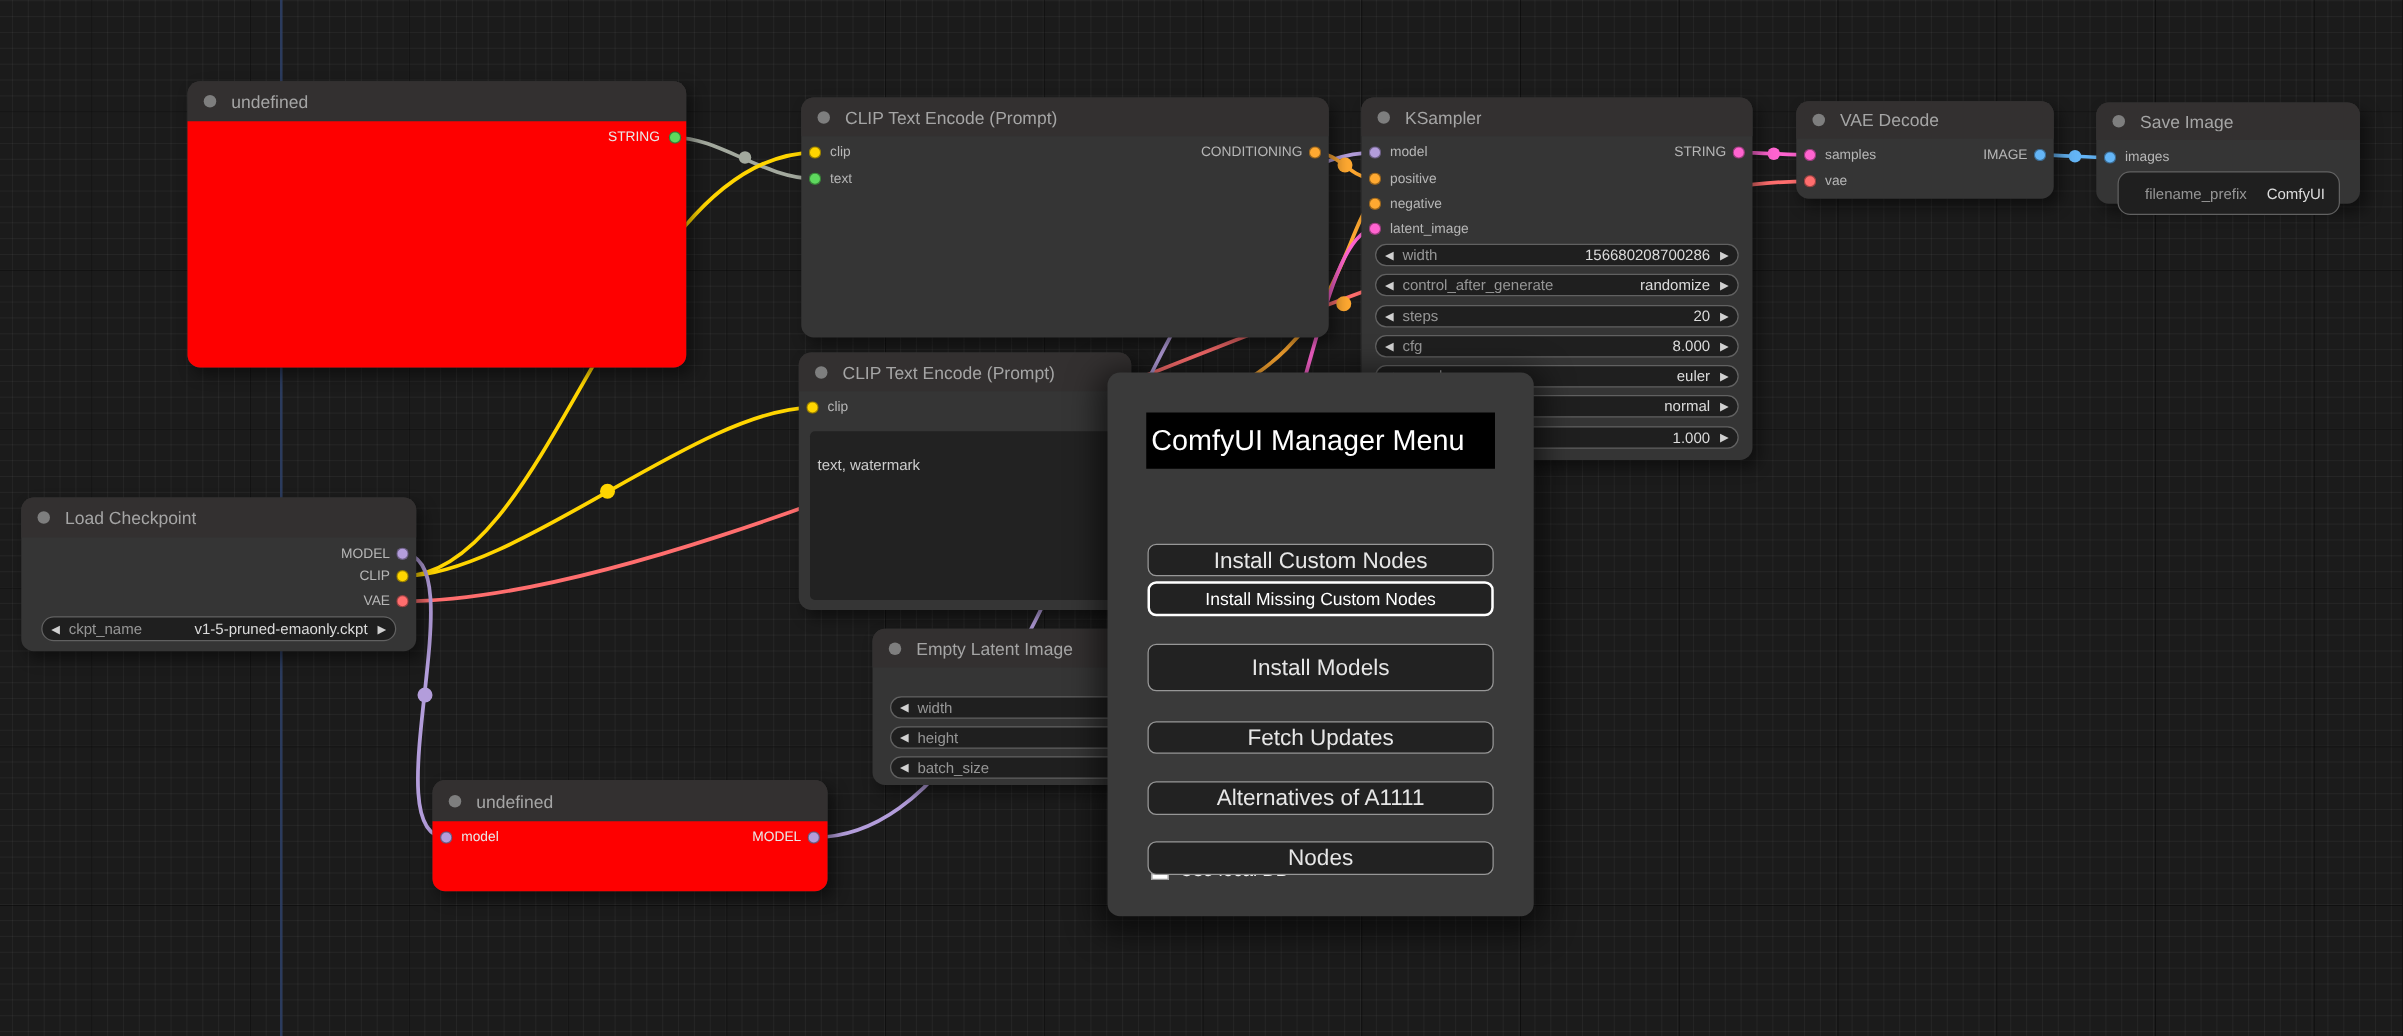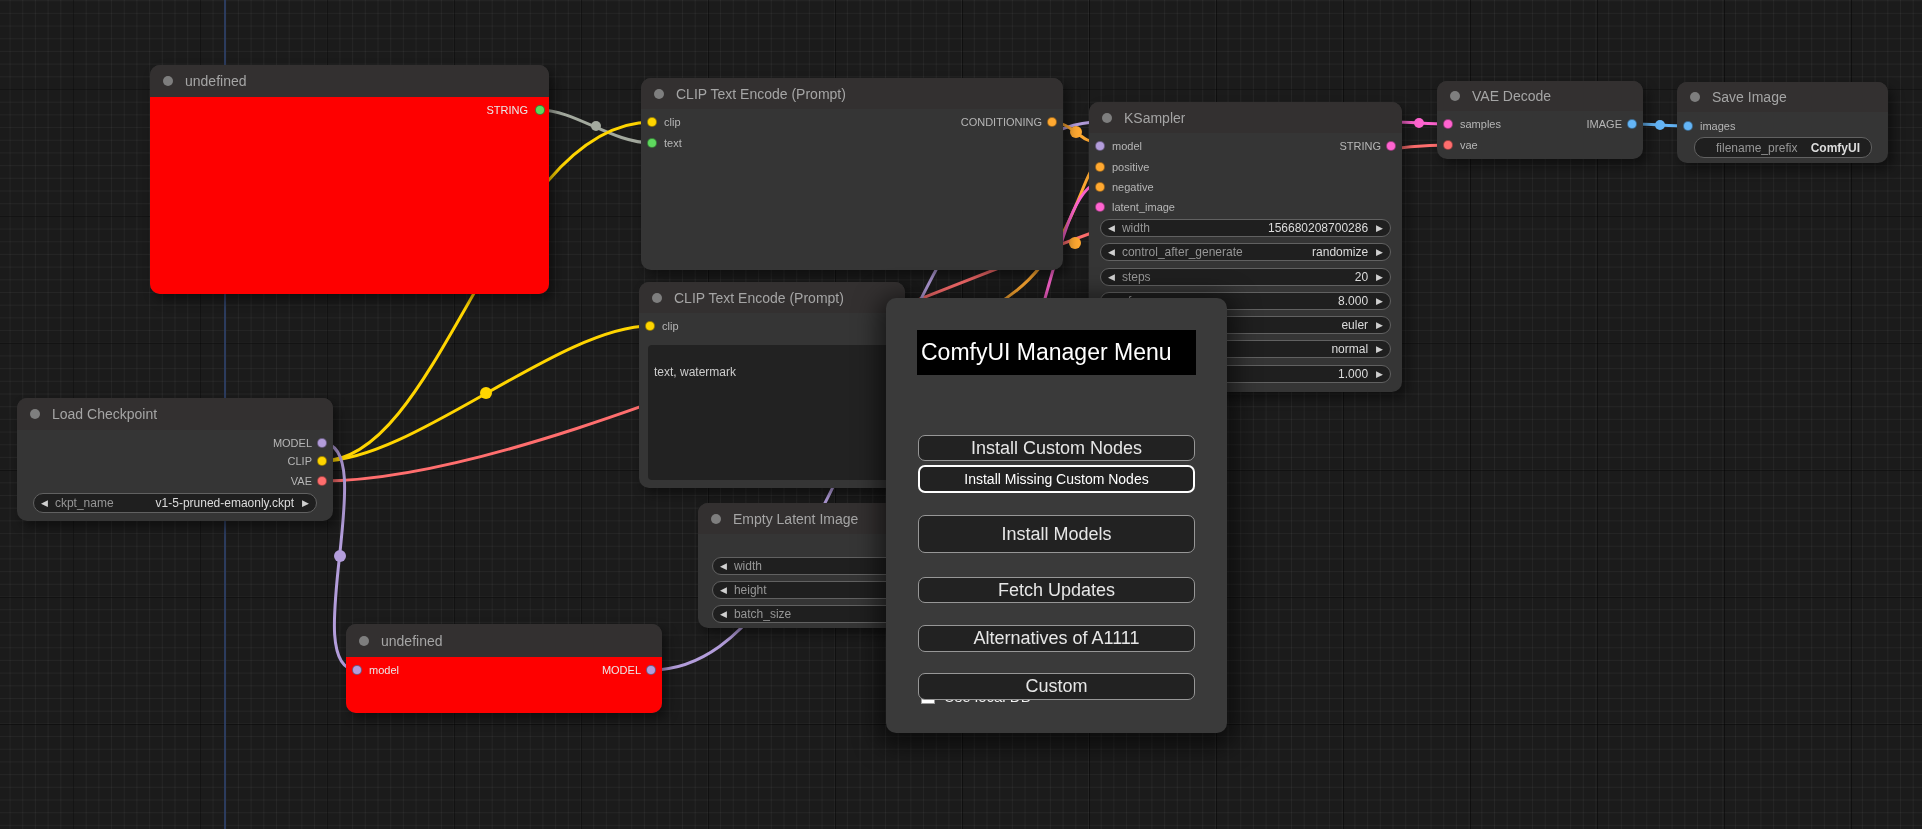--- a/index.html
+++ b/index.html
@@ -23,21 +23,21 @@
   .ttext{margin-left:12px;font-size:14px;color:#a5a5a5;white-space:nowrap;overflow:hidden;}
   .nbody.red{position:absolute;left:0;right:0;background:#fe0000;border-radius:0 0 10px 10px;}
   .pdot{position:absolute;width:10px;height:10px;border-radius:50%;transform:translate(-50%,-50%);box-sizing:border-box;border:1px solid rgba(0,0,0,.4);}
   .plab{position:absolute;transform:translateY(-50%);font-size:11px;color:#b6b6b6;white-space:nowrap;}
   .plab.onred{color:#e9e9e9;}
   .widget{position:absolute;box-sizing:border-box;background:#1f1f1f;border:1px solid #616161;border-radius:10px;
     display:flex;align-items:center;padding:0 7px;font-size:12px;overflow:hidden;white-space:nowrap;}
   .warr{color:#d0d0d0;font-size:9px;flex:none;line-height:1;}
   .wlab{color:#969696;margin-left:7px;margin-right:auto;}
   .wval{color:#dcdcdc;margin-right:8px;}
-  .wval.noarr{margin-right:4px;font-weight:bold;}
+  .wval.noarr{margin-right:4px;}
   .textbox{position:absolute;box-sizing:border-box;background:#222222;border-radius:4px;padding:20px 6px;
     font-size:12px;color:#cdcdcd;}
   .dialog{position:absolute;left:886px;top:298px;width:341px;height:435px;background:#3a3a3a;border-radius:10px;
     z-index:10;box-shadow:0 6px 24px 8px rgba(0,0,0,.55);}
   .dtitle{position:absolute;left:31px;top:32px;width:279px;height:45px;background:#000;color:#fff;
     font-size:23px;display:flex;align-items:center;padding-left:4px;box-sizing:border-box;white-space:nowrap;}
   .drow{position:absolute;left:35px;top:390px;display:flex;align-items:center;color:#f0f0f0;font-size:15px;}
   .cbox{width:14px;height:14px;background:#fff;border:1px solid #9a9a9a;box-sizing:border-box;margin-right:9px;flex:none;}
   .dbtn{position:absolute;left:32px;width:277px;box-sizing:border-box;background:#222;border:1px solid #979797;
     border-radius:7px;color:#e6e6e6;font-size:18px;font-family:"Liberation Sans",sans-serif;
@@ -92,21 +92,21 @@
       <span class="ttext">CLIP Text Encode (Prompt)</span>
     </div>
     <div class="pdot" style="left:11px;top:44px;background:#ffd500"></div>
     <div class="plab" style="left:23px;top:44px">clip</div>
     <div class="pdot" style="left:11px;top:65px;background:#5ed85e"></div>
     <div class="plab" style="left:23px;top:65px">text</div>
     <div class="pdot" style="left:411px;top:44px;background:#ffa931"></div>
     <div class="plab" style="right:21px;top:44px">CONDITIONING</div>
   </div>
 
-  <div class="node" style="left:1089px;top:78px;width:313px;height:290px;margin-top:24px;">
+  <div class="node" style="left:1089px;top:78px;width:313px;height:290px;">
     <div class="ntitle" style="height:31px">
       <span class="tdot"></span>
       <span class="ttext">KSampler</span>
     </div>
     <div class="pdot" style="left:11px;top:44px;background:#b39ddb"></div>
     <div class="plab" style="left:23px;top:44px">model</div>
     <div class="pdot" style="left:11px;top:65px;background:#ffa931"></div>
     <div class="plab" style="left:23px;top:65px">positive</div>
     <div class="pdot" style="left:11px;top:85px;background:#ffa931"></div>
     <div class="plab" style="left:23px;top:85px">negative</div>
@@ -172,21 +172,21 @@
     <div class="plab" style="right:21px;top:43px">IMAGE</div>
   </div>
 
   <div class="node" style="left:1677px;top:82px;width:211px;height:81px;">
     <div class="ntitle" style="height:30px">
       <span class="tdot"></span>
       <span class="ttext">Save Image</span>
     </div>
     <div class="pdot" style="left:11px;top:44px;background:#64b5f6"></div>
     <div class="plab" style="left:23px;top:44px">images</div>
-    <div class="widget" style="left:17px;top:55px;width:178px;height:21px">
+    <div class="widget" style="left:17px;top:55px;width:178px;height:35px">
       <span class="wlab" style="margin-left:14px">filename_prefix</span>
       <span class="wval noarr">ComfyUI</span>
     </div>
   </div>
 
   <div class="node" style="left:17px;top:398px;width:316px;height:123px;">
     <div class="ntitle" style="height:32px">
       <span class="tdot"></span>
       <span class="ttext">Load Checkpoint</span>
     </div>
@@ -255,16 +255,16 @@
     <div class="dtitle">ComfyUI Manager Menu</div>
     <label class="drow">
       <span class="cbox"></span>
       <span>Use local DB</span>
     </label>
     <button class="dbtn" style="top:137px;height:26px">Install Custom Nodes</button>
     <button class="dbtn hl" style="top:167px;height:28px">Install Missing Custom Nodes</button>
     <button class="dbtn" style="top:217px;height:38px">Install Models</button>
     <button class="dbtn" style="top:279px;height:26px">Fetch Updates</button>
     <button class="dbtn" style="top:327px;height:27px">Alternatives of A1111</button>
-    <button class="dbtn" style="top:375px;height:27px">Custom</button>
+    <button class="dbtn" style="top:375px;height:27px">Nodes</button>
   </div>
 
 </div>
 
 </body></html>

